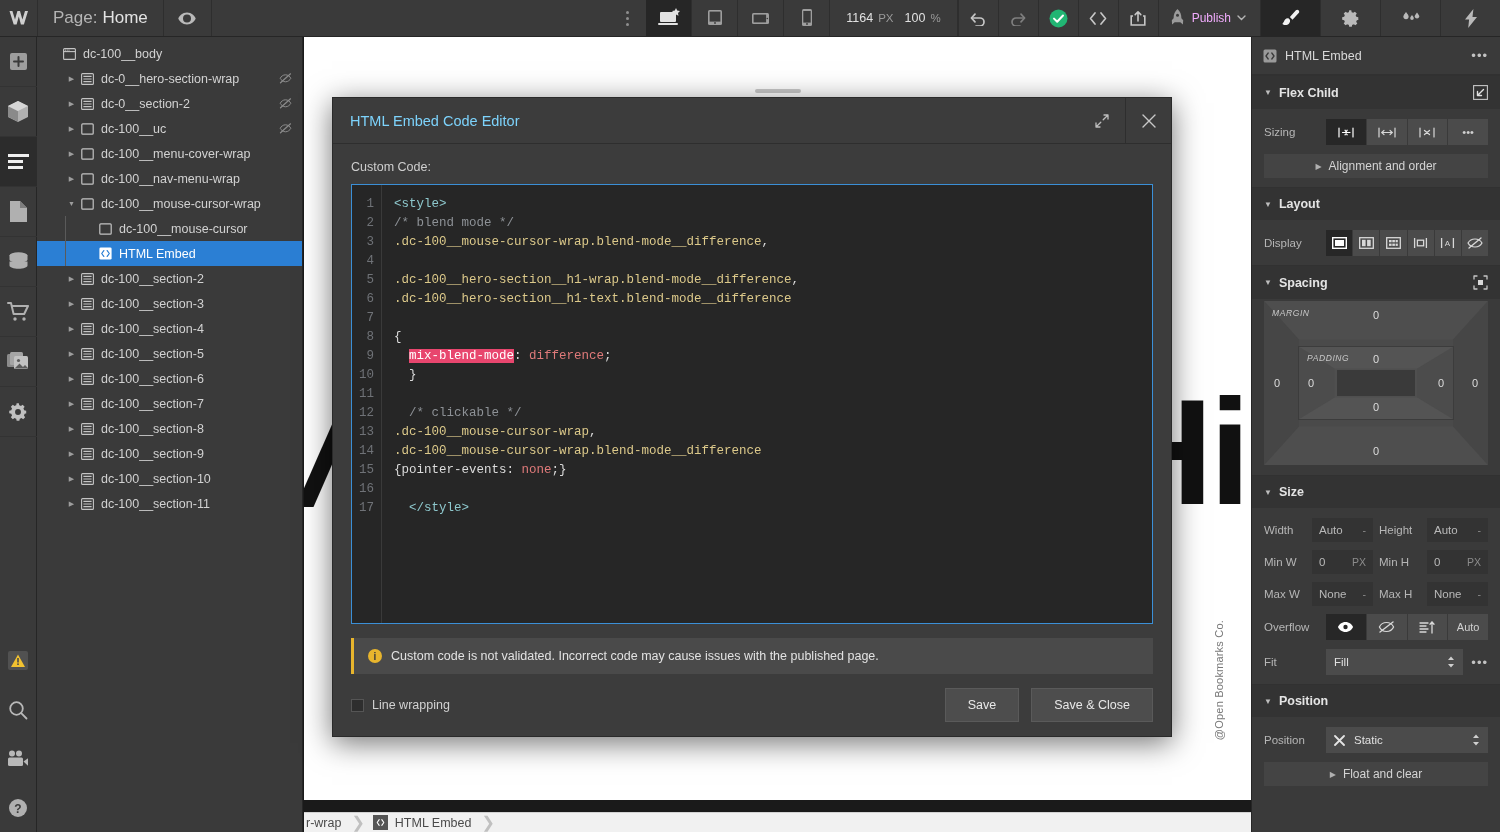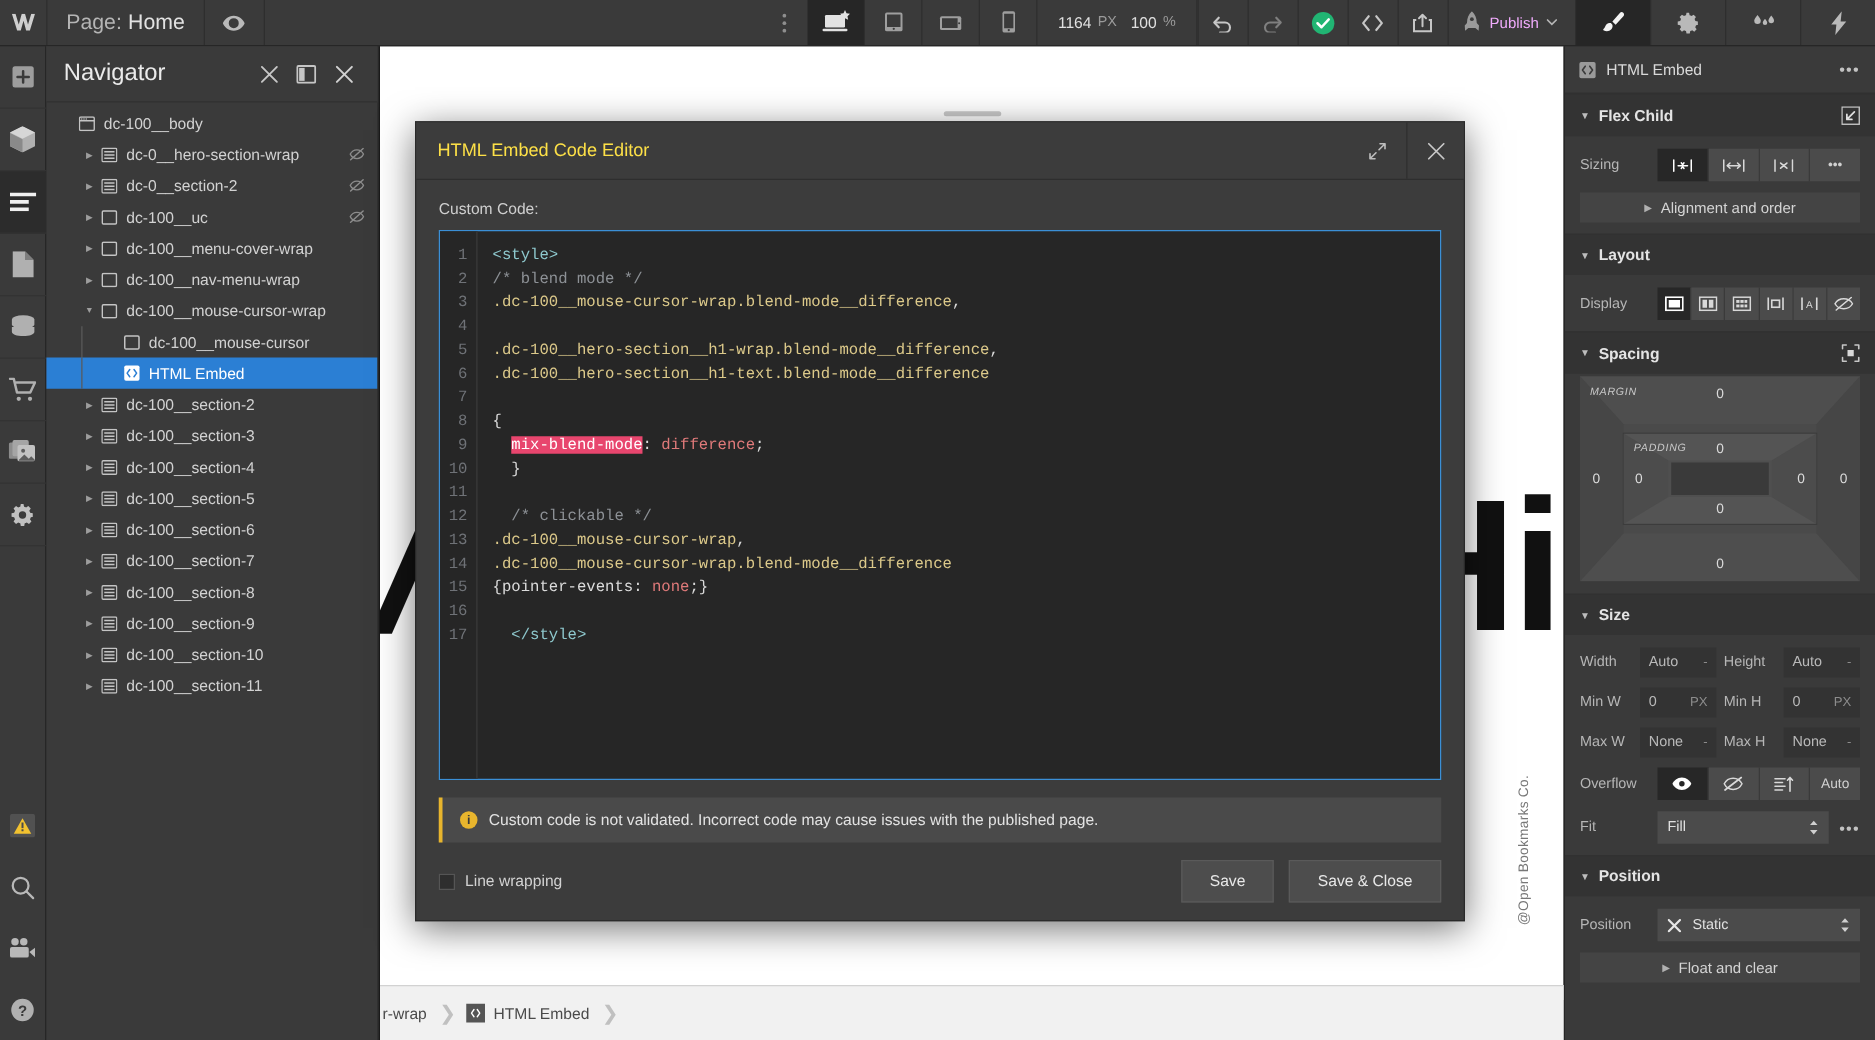--- a/index.html
+++ b/index.html
@@ -149,21 +149,21 @@
     position: absolute; left: 332px; top: 97px; width: 840px; height: 640px;
     background: #3c3c3c; box-shadow: 0 6px 28px rgba(0,0,0,.55);
     display: flex; flex-direction: column; border: 1px solid #2a2a2a;
   }
   .modal-head {
     height: 46px; display: flex; align-items: stretch;
     border-bottom: 1px solid #2e2e2e; background: #3c3c3c;
   }
   .modal-title {
     flex: 1; display: flex; align-items: center; padding-left: 17px;
-    font-size: 14.5px; color: #fde047;
+    font-size: 14.5px; color: #7dd3fc;
   }
   .modal-hbtn {
     width: 46px; display: flex; align-items: center; justify-content: center;
     color: #bdbdbd;
   }
   .modal-hbtn.close { border-left: 1px solid #2e2e2e; font-size: 17px; }
   .modal-body { flex: 1; display: flex; flex-direction: column; padding: 12px 18px 0 18px; }
   .custom-code-label { font-size: 12.5px; color: #cfcfcf; margin: 4px 0 10px 0; }
   .editor {
     flex: 1; background: #262626; border: 1px solid #3b8fd6;
@@ -285,21 +285,21 @@
   }
   .field .unit { color: #8c8c8c; font-size: 10.5px; }
   .select-field {
     flex: 1; height: 26px; background: #4b4b4b; display: flex; align-items: center;
     padding: 0 8px; font-size: 11.5px; color: #e0e0e0; justify-content: space-between;
   }
   .dots-btn { color: #c2c2c2; font-size: 13px; letter-spacing: 1px; }
 
   
   .breadcrumb {
-    position: absolute; left: 304px; right: 249px; bottom: 0; height: 44px;
+    position: absolute; left: 304px; right: 249px; bottom: 0; height: 20px;
     background: #f1f1f1; display: flex; align-items: center; border-top: 1px solid #d2d2d2;
   }
   .bc-item {
     display: flex; align-items: center; gap: 7px; padding: 0 4px 0 2px;
     font-size: 12.5px; color: #4a4a4a; height: 32px;
   }
   .bc-sep { color: #c0c0c0; font-size: 16px; font-weight: 300; padding: 0 6px; }
   .bc-badge {
     width: 15px; height: 15px; background: #555; color: #fff; font-size: 9px;
     display: flex; align-items: center; justify-content: center;
@@ -524,39 +524,20 @@
       <div class="rail-item">
         <svg width="20" height="20" viewBox="0 0 20 20">
             <circle cx="10" cy="10" r="9" fill="#b0b0b0"></circle>
             <text x="10" y="14.5" font-size="12" font-weight="bold" fill="#3a3a3a" text-anchor="middle" font-family="Liberation Sans, sans-serif">?</text>
           </svg>
       </div>
     </div>
   </div>
 
   <div class="nav-panel">
-    <div class="nav-head">
-      <div class="nav-title">Navigator</div>
-      <div class="nav-head-ico">
-        <svg width="15" height="15" viewBox="0 0 15 15">
-            <path d="M1.5 1.5 7.5 7.5 1.5 13.5M13.5 1.5 7.5 7.5l6 6" stroke="#c6c6c6" stroke-width="1.5" fill="none" stroke-linecap="round"></path>
-          </svg>
-      </div>
-      <div class="nav-head-ico">
-        <svg width="16" height="15" viewBox="0 0 16 15">
-            <rect x="0.8" y="0.8" width="14.4" height="13.4" rx="1" stroke="#c6c6c6" stroke-width="1.5" fill="none"></rect>
-            <rect x="2.3" y="2.3" width="4.4" height="10.4" fill="#c6c6c6"></rect>
-          </svg>
-      </div>
-      <div class="nav-head-ico">
-        <svg width="15" height="15" viewBox="0 0 15 15">
-            <path d="M1.5 1.5 13.5 13.5M13.5 1.5 1.5 13.5" stroke="#d2d2d2" stroke-width="1.6" stroke-linecap="round"></path>
-          </svg>
-      </div>
-    </div>
     <div class="nav-list" id="nav-list">
         <div class="nav-row">
           <div class="nav-arrow" style="margin-left: 10px;"></div>
           <div class="nav-ico">
             <svg width="13" height="12" viewBox="0 0 13 12">
               <rect x="0.6" y="0.6" width="11.8" height="10.8" rx="1" stroke="#c4c4c4" stroke-width="1.1" fill="none"></rect>
               <path d="M0.6 3.6h11.8" stroke="#c4c4c4" stroke-width="1.1"></path>
               <circle cx="2.4" cy="2.1" r=".6" fill="#c4c4c4"></circle>
               <circle cx="4.2" cy="2.1" r=".6" fill="#c4c4c4"></circle>
               <circle cx="6" cy="2.1" r=".6" fill="#c4c4c4"></circle>

